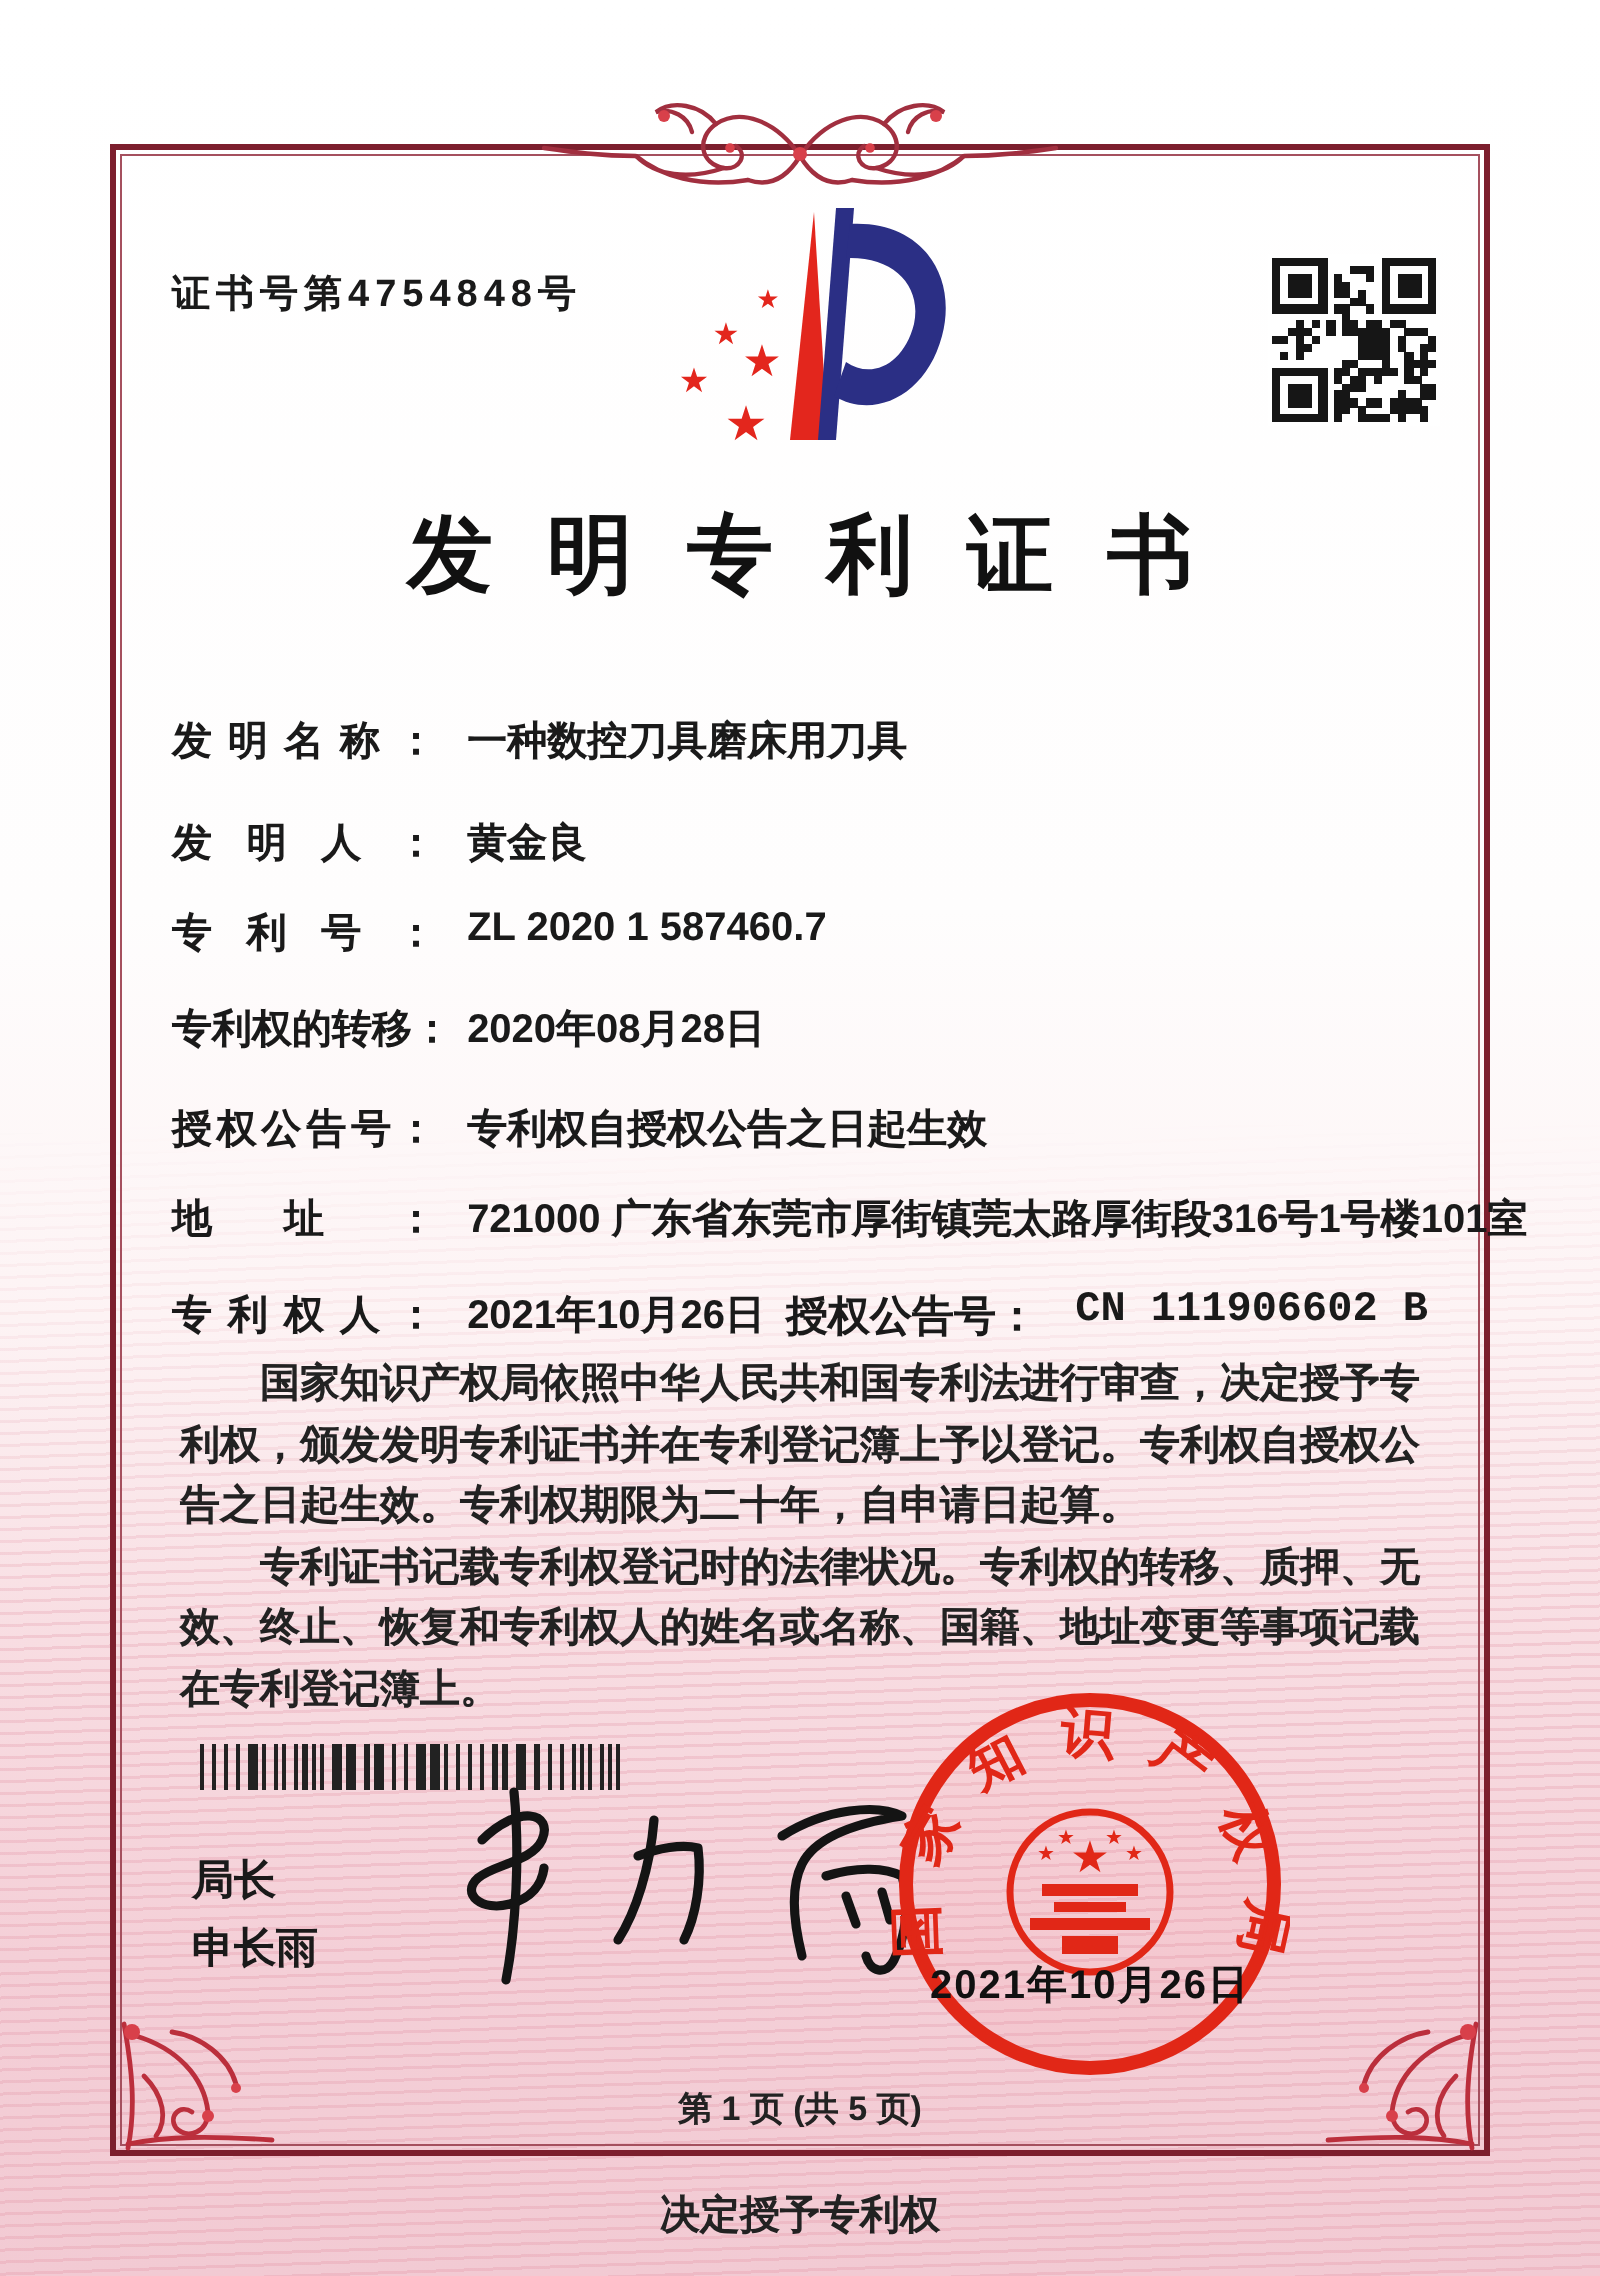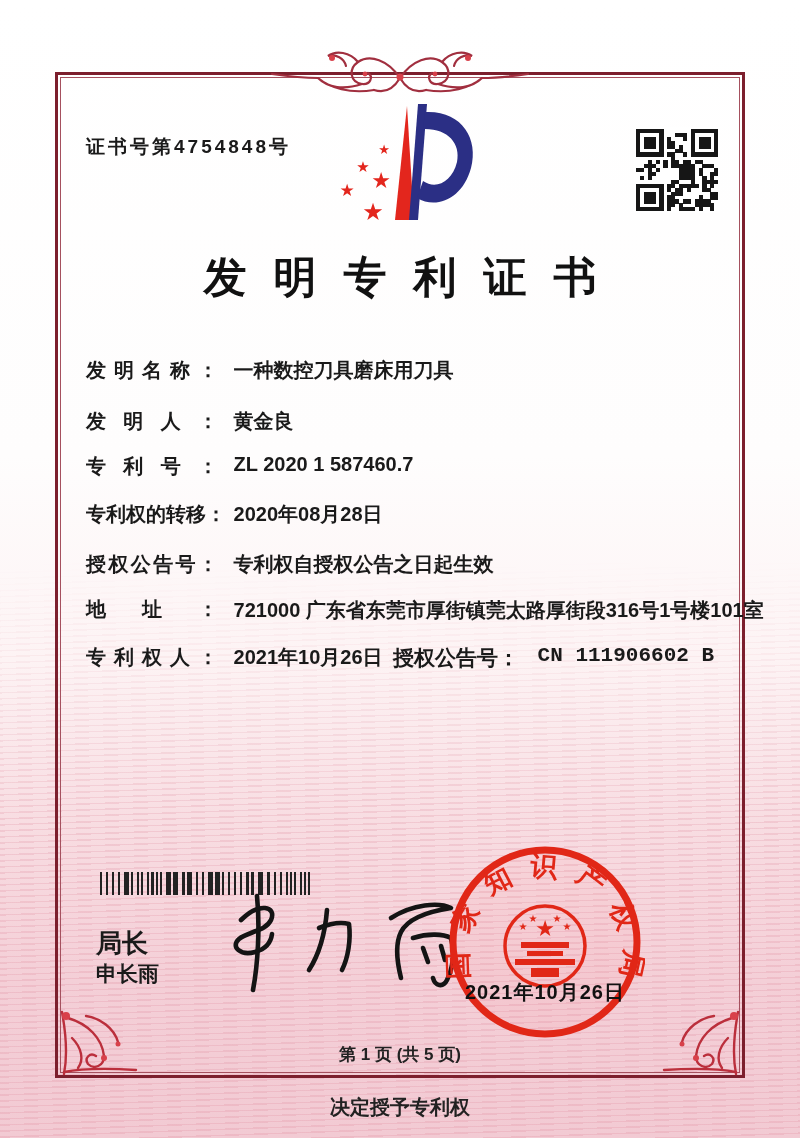--- a/index.html
+++ b/index.html
@@ -41,21 +41,21 @@
   .row2 { position:absolute; left:393px; font-size:21px; font-weight:bold; white-space:nowrap;font-family:Liberation Mono, monospace; }
 
   .paras { position:absolute; left:90px; top:676px; width:628px;
            font-family:"DejaVu Serif", serif; font-size:20px; line-height:30.5px;
            font-weight:bold; color:#222; }
   .paras p { text-indent:2em; margin:0; }
 
   .barcode { position:absolute; left:100px; top:872px; width:212px; height:23px; }
   .barcode div { position:absolute; top:0; bottom:0; background:#222; }
 
-  .director-label { position:absolute; left:96px; top:926px; font-size:26px; font-weight:bold; }
+  .director-label { position:absolute; left:96px; top:926px; font-size:21px; font-weight:bold; }
   .director-name  { position:absolute; left:96px; top:960px; font-size:21px; font-weight:bold; }
   .signature { position:absolute; left:205px; top:886px; }
 
   .seal { position:absolute; left:445px; top:838px; }
   .seal-date { position:absolute; left:455px; top:979px; width:180px; text-align:center;
                font-size:20px; font-weight:bold; color:#111; z-index:4; letter-spacing:1px; }
 
   .page-info { position:absolute; left:0; width:800px; top:1043px; text-align:center;
                font-size:17px; font-weight:bold; color:#222; }
   .footer-note { position:absolute; left:0; width:800px; top:1094px; text-align:center;
@@ -390,20 +390,22 @@
 <div class="row" style="top:644px">
   <span class="lbl">专利权人：</span>
   <span class="val">2021年10月26日</span>
 </div>
 <div class="row2" style="top:644px">
   <span>授权公告号：</span>
   <span class="val" style="margin-left:6px">CN 111906602 B</span>
 </div>
 
 <div class="paras">
+  <p>国家知识产权局依照中华人民共和国专利法进行审查，决定授予专利权，颁发发明专利证书并在专利登记簿上予以登记。专利权自授权公告之日起生效。专利权期限为二十年，自申请日起算。</p>
+  <p>专利证书记载专利权登记时的法律状况。专利权的转移、质押、无效、终止、恢复和专利权人的姓名或名称、国籍、地址变更等事项记载在专利登记簿上。</p>
 </div>
 
 <div class="barcode" id="barcode">
     <div style="left:0px;width:2px"></div>
     <div style="left:6px;width:2px"></div>
     <div style="left:12px;width:2px"></div>
     <div style="left:18px;width:2px"></div>
     <div style="left:24px;width:5px"></div>
     <div style="left:31px;width:2px"></div>
     <div style="left:37px;width:2px"></div>

